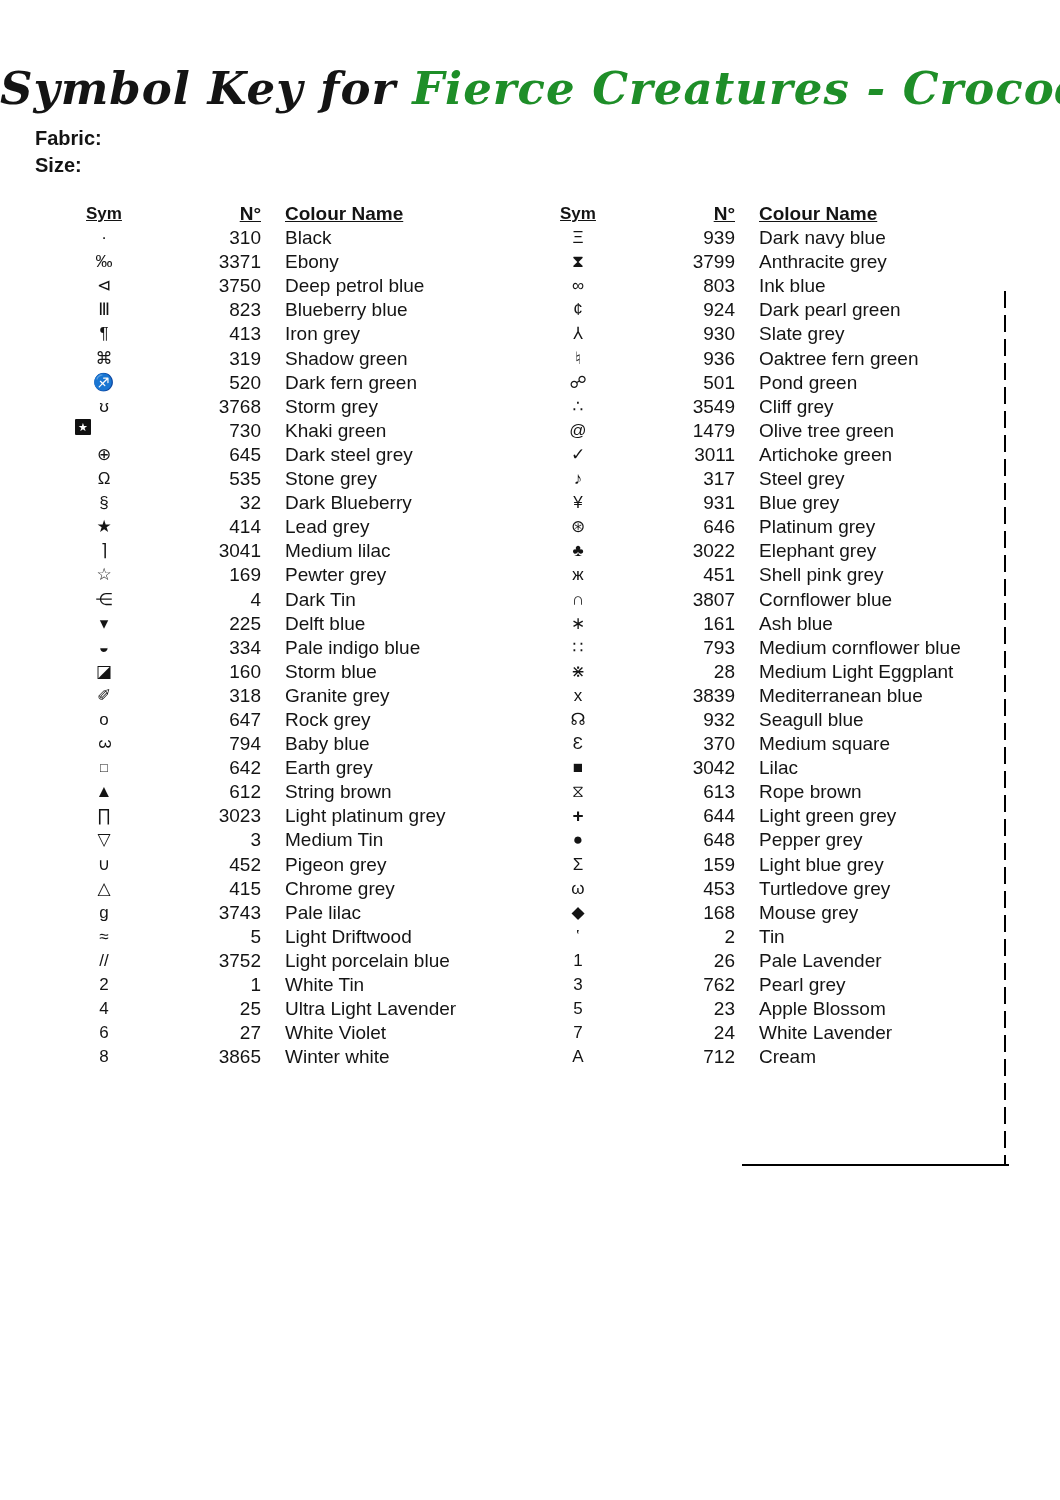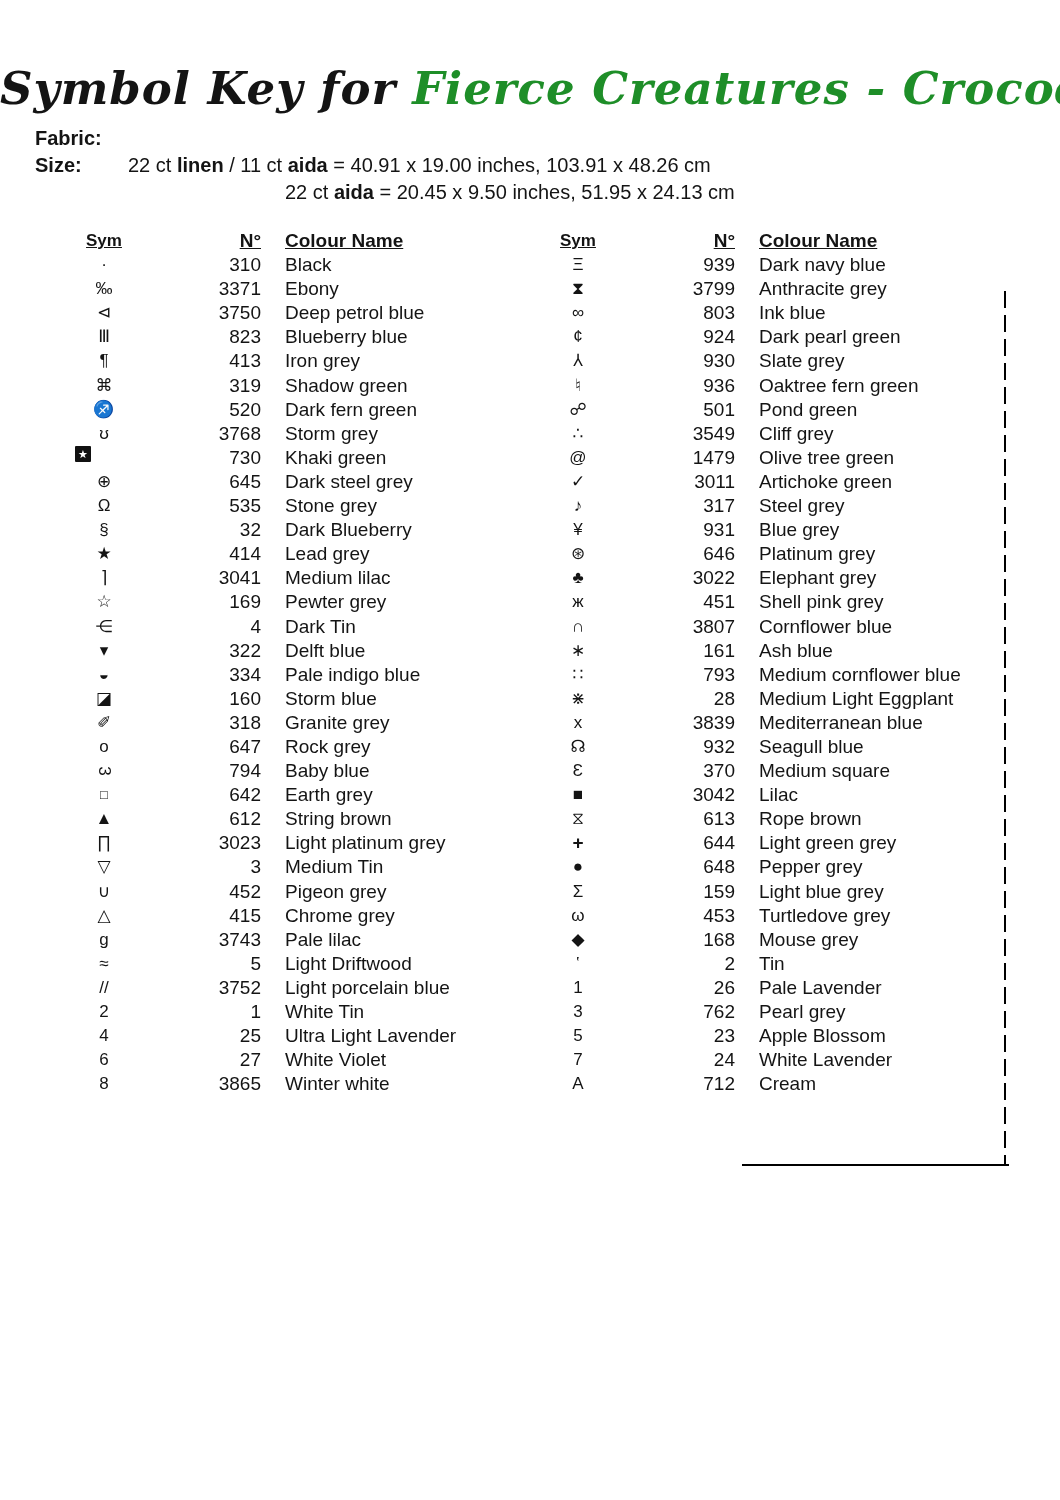--- a/index.html
+++ b/index.html
@@ -9,21 +9,21 @@
   }
   
   .title{
     margin-top:62px;text-align:center;white-space:nowrap;
     font-family:"DejaVu Serif",serif;font-style:italic;font-weight:bold;
     font-size:45px;letter-spacing:1px;
   }
   .title .pat{margin-left:16px}
   
   .info{margin:10px 0 0 35px;font-size:20px;line-height:27px}
-  .irow{display:flex;align-items:flex-start}
+  .irow{display:flex;align-items:flex-end}
   .lbl{font-weight:bold;width:93px;flex:none}
   .rich{white-space:pre-wrap}
   .rich .b{font-weight:bold}
   .ln.ind{margin-left:157px}
   
   .tables{display:flex;margin:23px 0 0 75px}
   .ktable{
     display:grid;grid-template-columns:58px 128px 254px;
     font-size:19px;line-height:24.1px;align-content:start;
   }
@@ -56,22 +56,20 @@
   <span>Symbol Key for</span><span class="pat" style="color: rgb(30, 142, 40);">Fierce Creatures - Crocodile</span>
 </div>
 
 <div class="info">
   <div class="irow">
     <span class="lbl">Fabric:</span>
   </div>
   <div class="irow">
     <span class="lbl">Size:</span>
     <div>
-      <div class="ln rich"><span>22 ct </span><span class="b">linen</span><span> / 11 ct </span><span class="b">aida</span><span> = 40.91 x 19.00 inches, 103.91 x 48.26 cm</span></div>
-      <div class="ln ind rich"><span>22 ct </span><span class="b">aida</span><span> = 20.45 x 9.50 inches, 51.95 x 24.13 cm</span></div>
     </div>
   </div>
 </div>
 
 <div class="tables">
 
   <div class="ktable t-left">
     <div class="trow hdr">
       <div class="c-sym"><span class="u">Sym</span></div>
       <div class="c-num"><span class="u">N°</span></div>
@@ -169,21 +167,21 @@
       </div>
 
       <div class="trow">
         <div class="c-sym">⋲</div>
         <div class="c-num">4</div>
         <div class="c-name">Dark Tin</div>
       </div>
 
       <div class="trow">
         <div class="c-sym">▾</div>
-        <div class="c-num">322</div>
+        <div class="c-num">225</div>
         <div class="c-name">Delft blue</div>
       </div>
 
       <div class="trow">
         <div class="c-sym">◒</div>
         <div class="c-num">334</div>
         <div class="c-name">Pale indigo blue</div>
       </div>
 
       <div class="trow">

